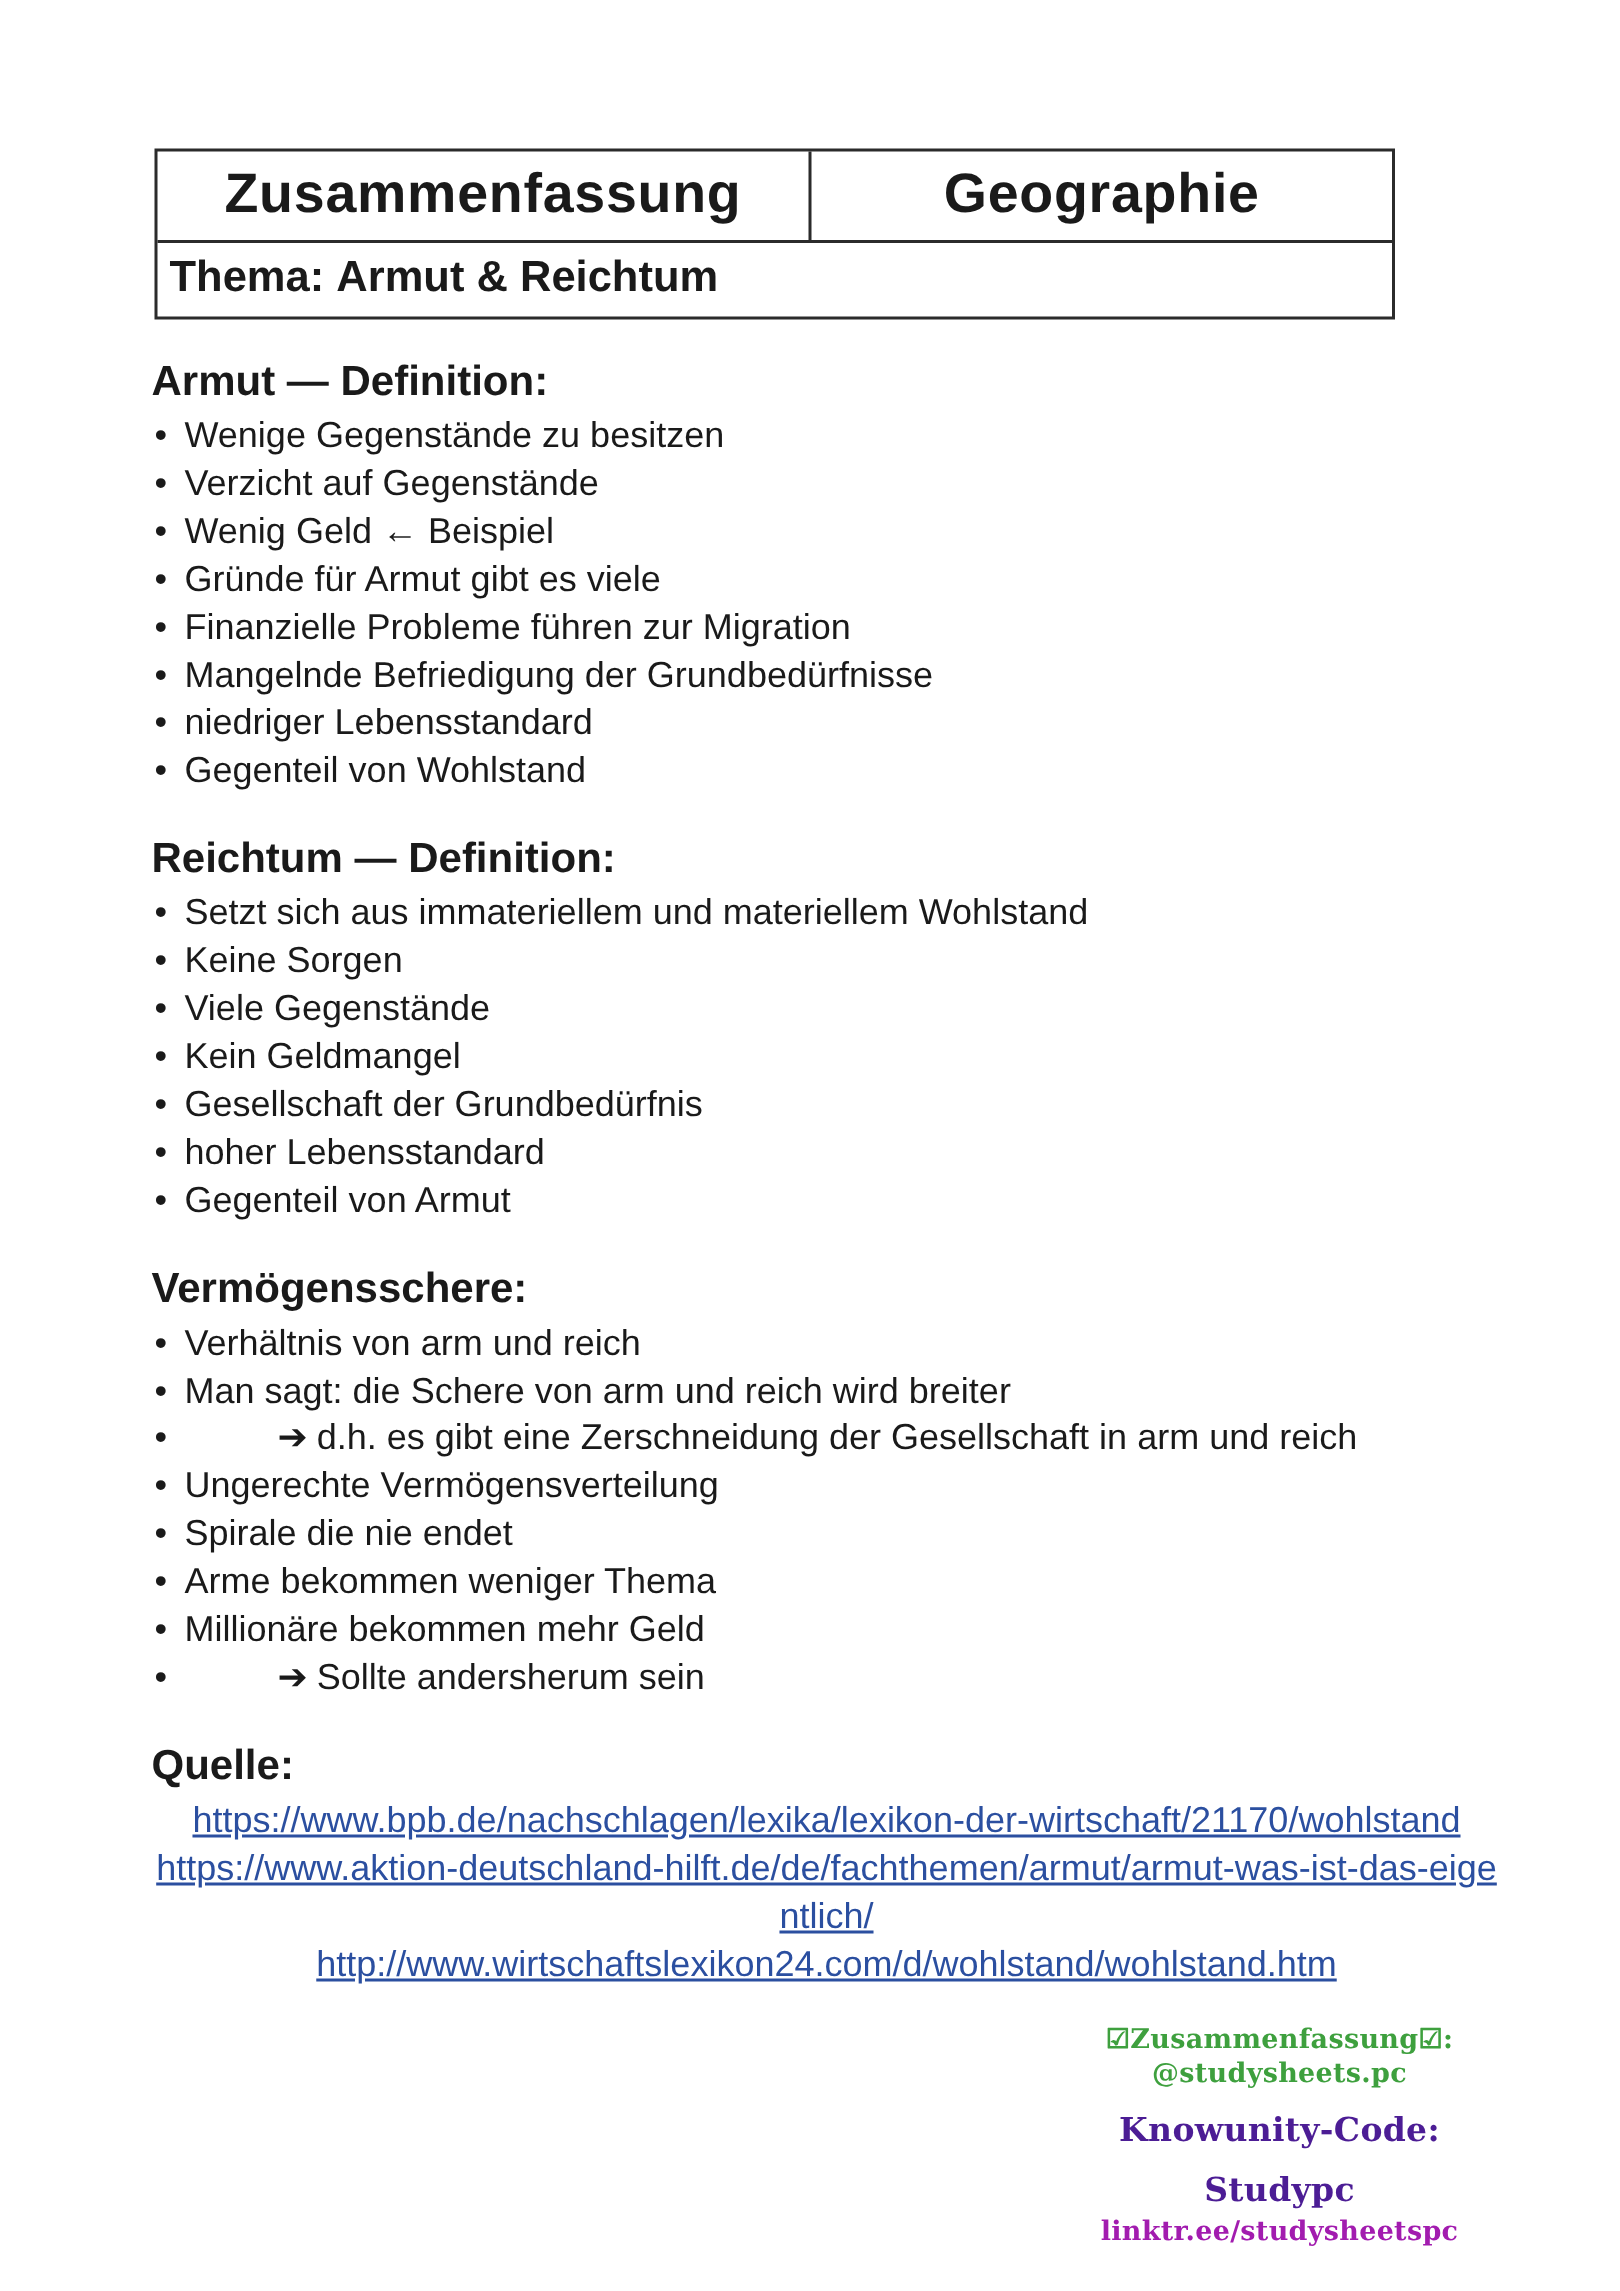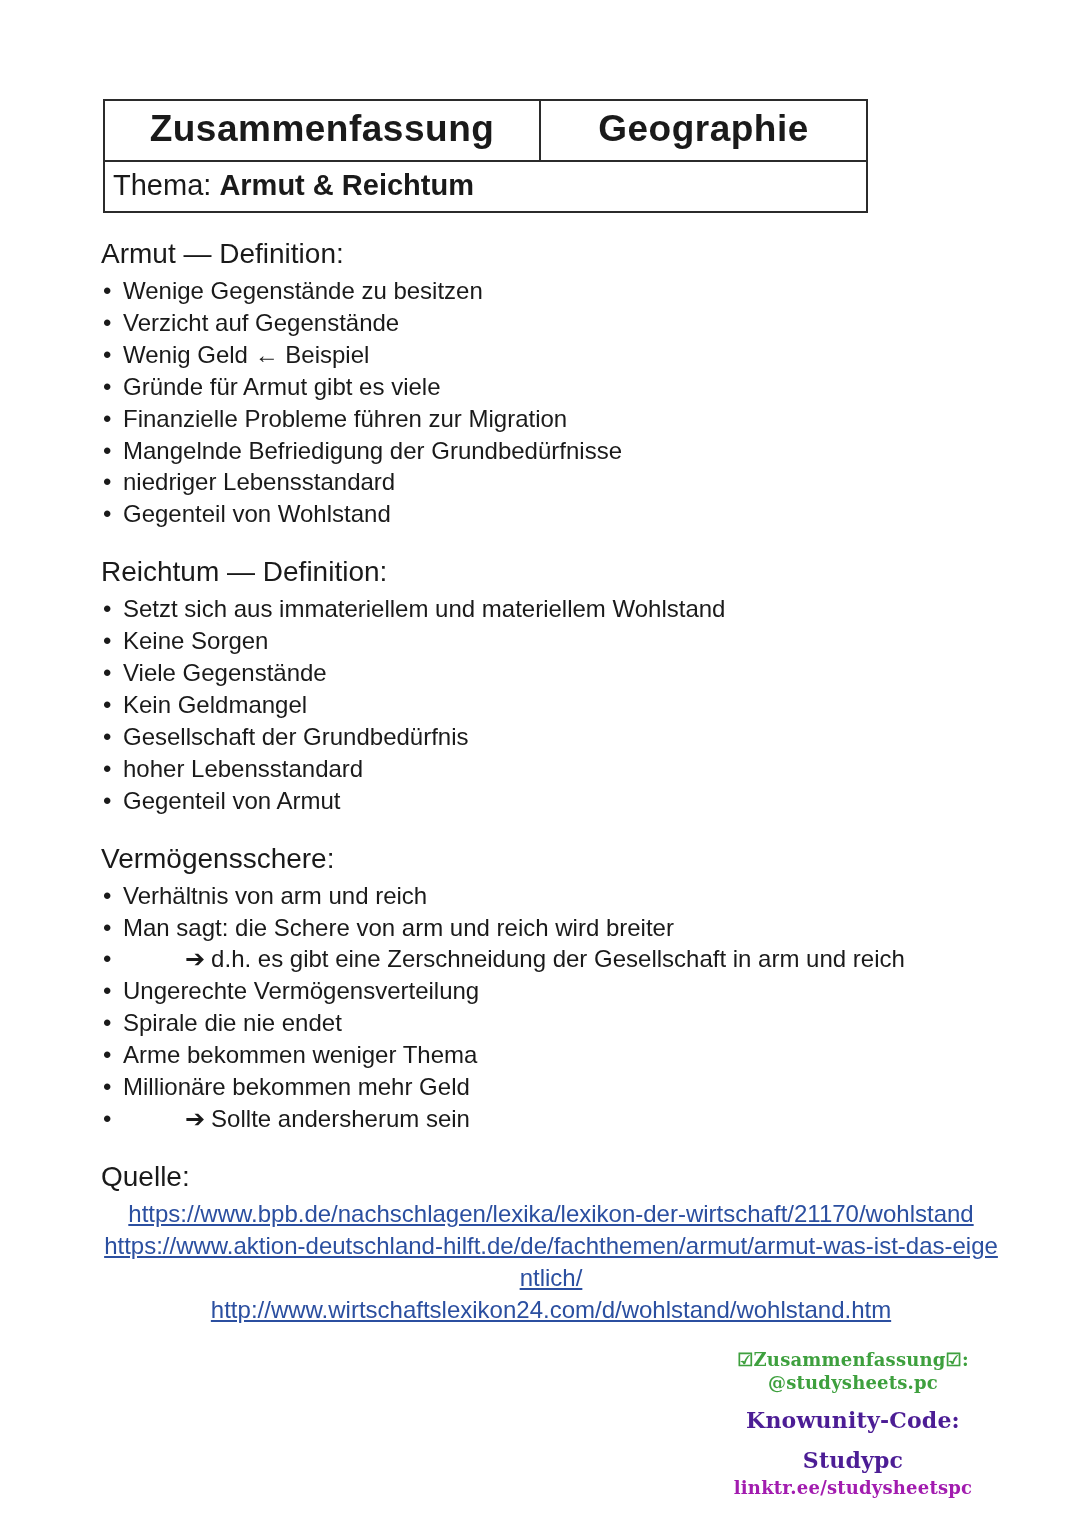--- a/index.html
+++ b/index.html
@@ -22,21 +22,21 @@
     height: 1527px;
     box-sizing: border-box;
     padding: 0;
   }
 
   
   .header-table {
     position: absolute;
     left: 103px;
     top: 99px;
-    width: 765px;
+    width: 827px;
     border: 2px solid #2b2b2b;
     box-sizing: border-box;
   }
   .header-row-top {
     display: flex;
     border-bottom: 2px solid #2b2b2b;
   }
   .header-cell-left {
     flex: 0 0 436px;
     border-right: 2px solid #2b2b2b;
@@ -59,36 +59,36 @@
   .header-row-bottom {
     padding: 7px 0 9px 8px;
     box-sizing: border-box;
   }
   .thema-line {
     font-size: 29px;
     line-height: 1.15;
     white-space: nowrap;
   }
   .thema-label {
-    font-weight: normal;
+    font-weight: bold;
   }
   .thema-value {
     font-weight: bold;
   }
 
   
   .content {
     position: absolute;
     left: 101px;
     top: 236px;
     width: 900px;
   }
   h2.section-title {
     font-size: 28px;
-    font-weight: normal;
+    font-weight: bold;
     margin: 0 0 4px 0;
     line-height: 1.25;
   }
   .section {
     margin-bottom: 24px;
   }
   ul.bullets {
     list-style: none;
     margin: 0;
     padding: 0;

